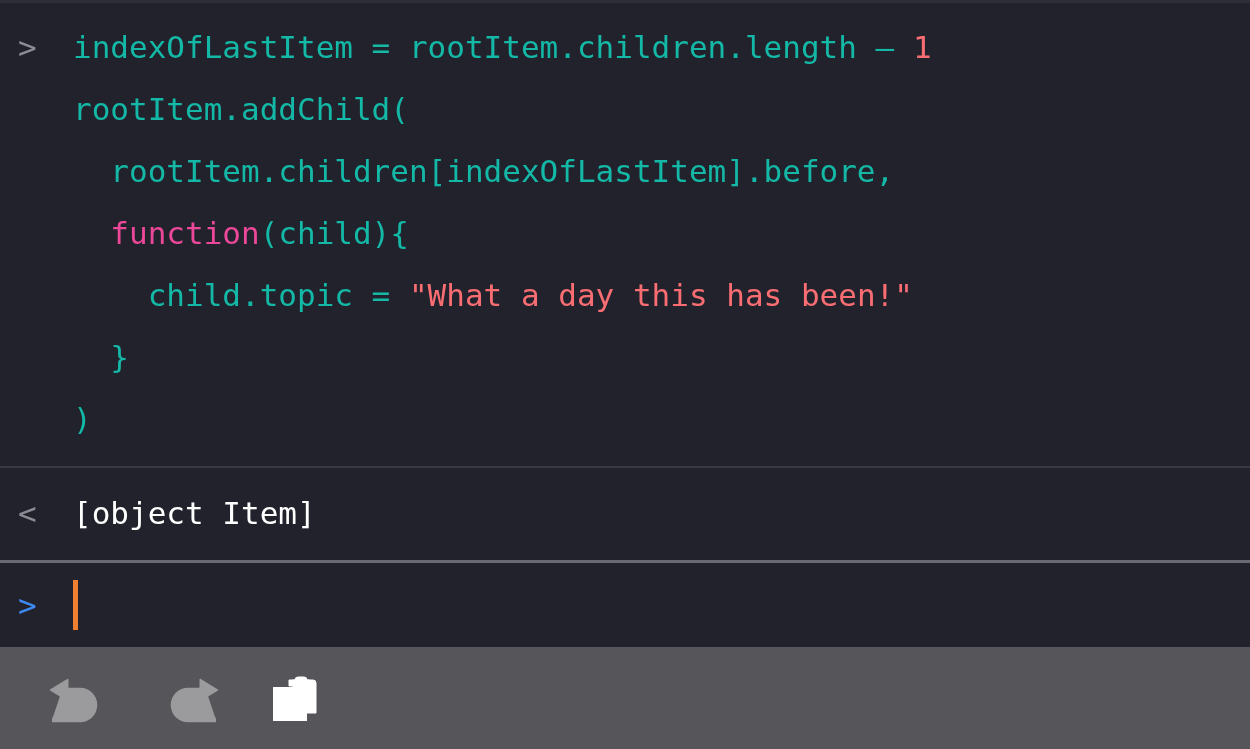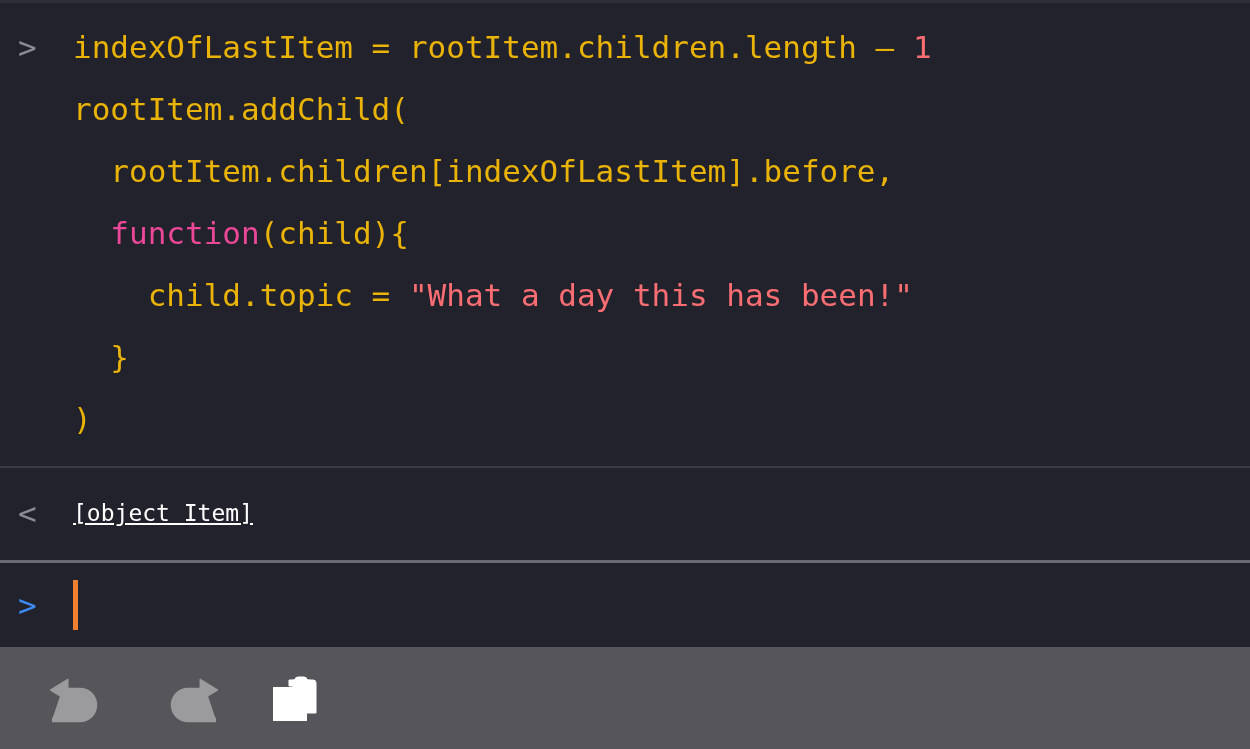--- a/index.html
+++ b/index.html
@@ -78,29 +78,28 @@
     letter-spacing: 0px;
   }
 
   .code-line {
     white-space: pre;
   }
 
   .tok-num   { color: #fa6e73; }
   .tok-str   { color: #fa6e73; }
   .tok-kw    { color: #ec4899; }
-  .tok-plain { color: #eab308; }
+  .tok-plain { color: #14b8a6; }
 
   .result-text {
     flex: 1 1 auto;
-    font-size: 23px;
+    font-size: 31px;
     line-height: 62px;
     color: #ffffff;
     white-space: pre;
-    text-decoration: underline;
   }
 
   
   .input-row {
     flex: 0 0 auto;
     display: flex;
     align-items: center;
     height: 84px;
     background: #22222c;
     border-top: 3px solid #6a6a72;

